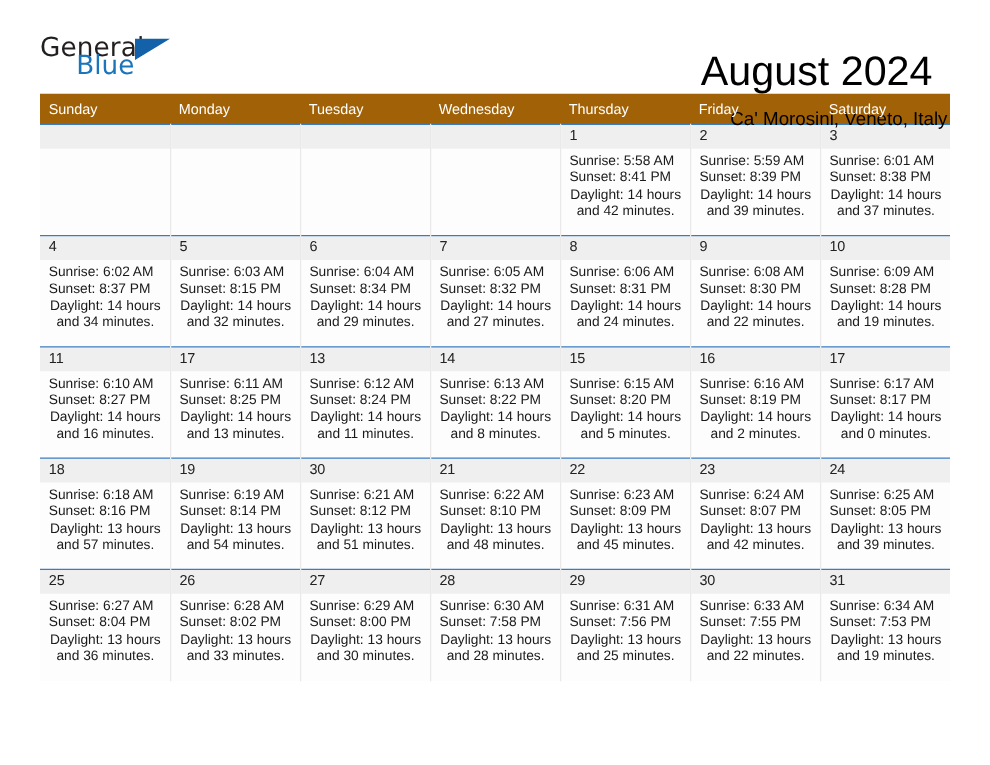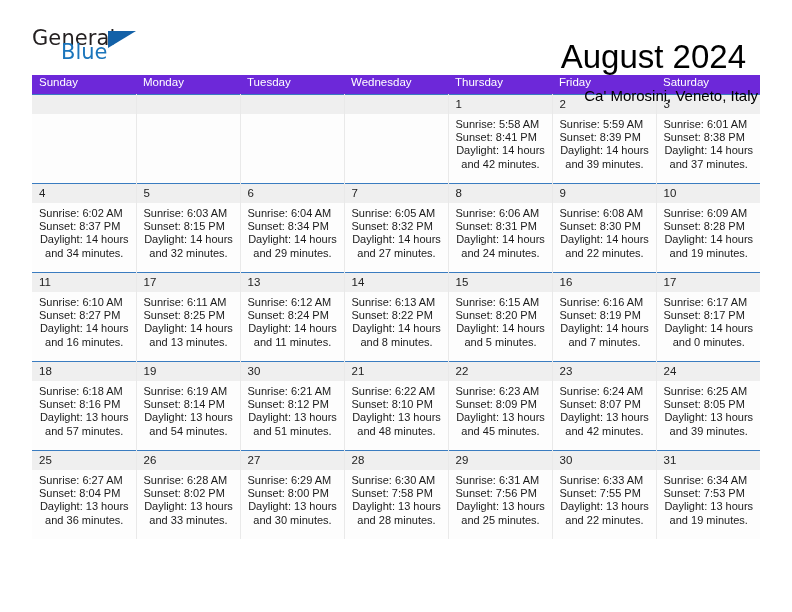--- a/index.html
+++ b/index.html
@@ -86,26 +86,26 @@
   }
 
   
   .calendar {
     margin-top: 7px;
     width: 728px;
     border-collapse: collapse;
     table-layout: fixed;
   }
   .calendar th {
-    background: #6d28d9;
+    background: #a16207;
     color: #ffffff;
     font-size: 11.5px;
     font-weight: normal;
     text-align: left;
-    padding: 1px 0 5px 7px;
+    padding: 7px 0 5px 7px;
     height: 19px;
     box-sizing: border-box;
     border: none;
   }
   .calendar td {
     vertical-align: top;
     padding: 0;
     border: none;
     border-top: 1px solid #3a7cc0;
     width: 104px;
@@ -316,21 +316,21 @@
             <div>Sunrise: 6:15 AM</div>
             <div>Sunset: 8:20 PM</div>
             <div class="daylight">Daylight: 14 hours and 5 minutes.</div>
           </div>
         </td>
         <td>
           <div class="daynum">16</div>
           <div class="details">
             <div>Sunrise: 6:16 AM</div>
             <div>Sunset: 8:19 PM</div>
-            <div class="daylight">Daylight: 14 hours and 7 minutes.</div>
+            <div class="daylight">Daylight: 14 hours and 2 minutes.</div>
           </div>
         </td>
         <td>
           <div class="daynum">17</div>
           <div class="details">
             <div>Sunrise: 6:17 AM</div>
             <div>Sunset: 8:17 PM</div>
             <div class="daylight">Daylight: 14 hours and 0 minutes.</div>
           </div>
         </td>

